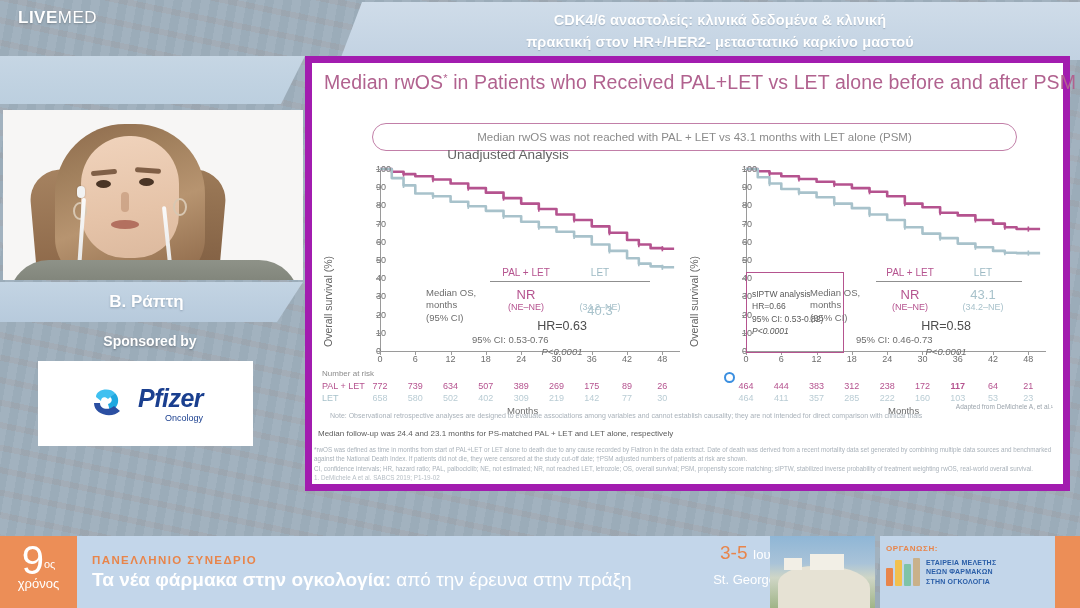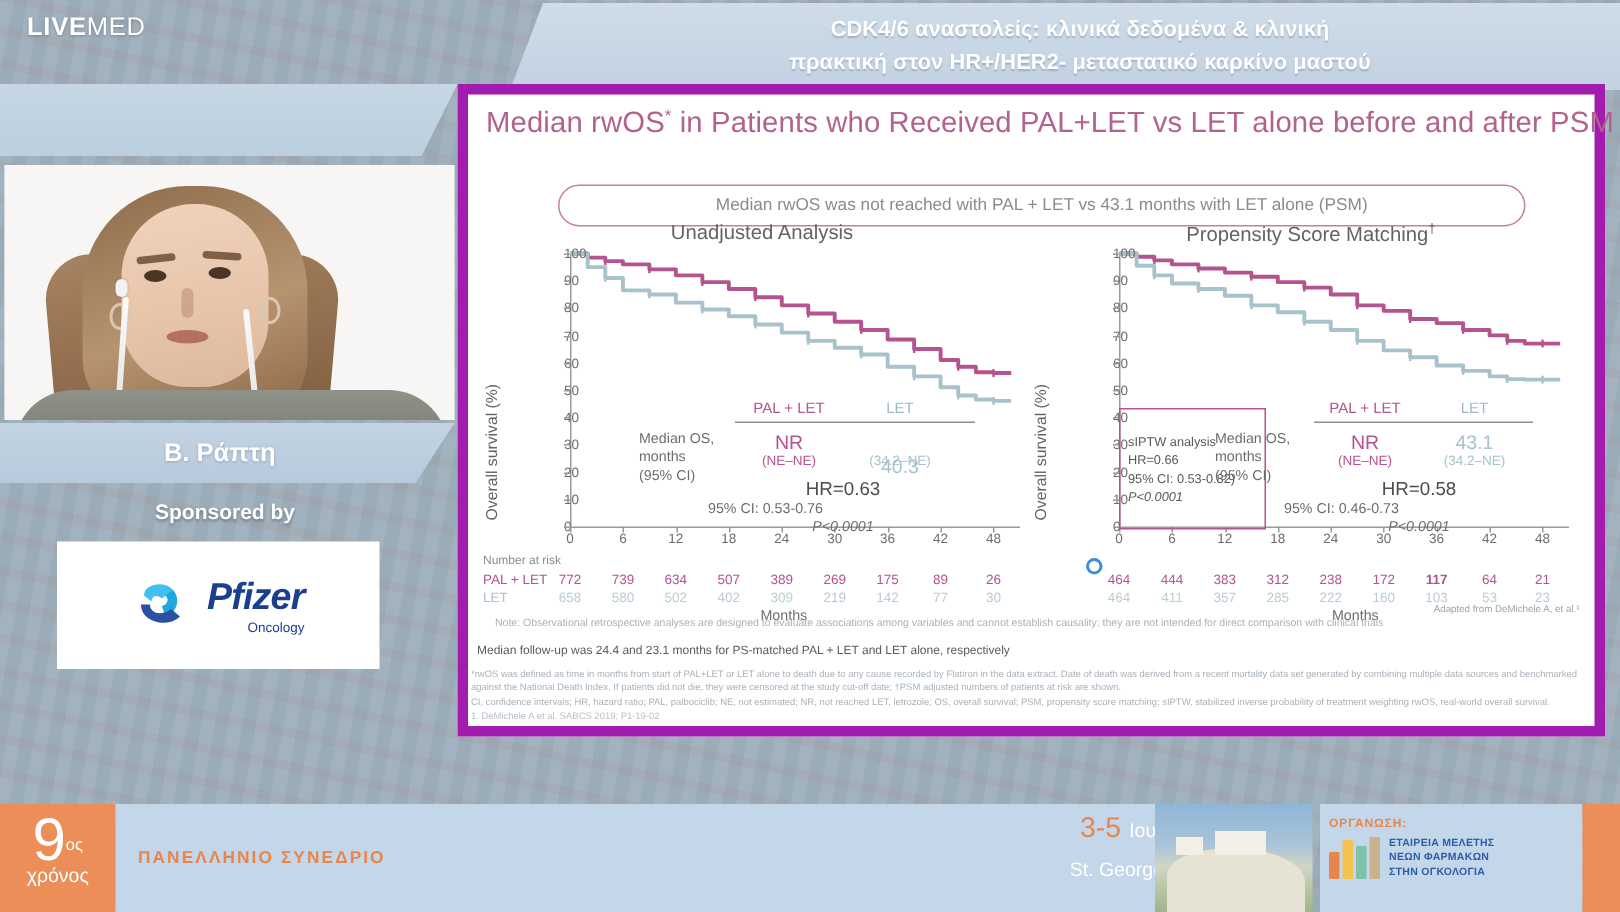--- a/index.html
+++ b/index.html
@@ -436,23 +436,20 @@
         <div class="nar-num let" style="left: 199.176px; top: 246px;">309</div>
         <div class="nar-num let" style="left: 234.471px; top: 246px;">219</div>
         <div class="nar-num let" style="left: 269.765px; top: 246px;">142</div>
         <div class="nar-num let" style="left: 305.059px; top: 246px;">77</div>
         <div class="nar-num let" style="left: 340.353px; top: 246px;">30</div>
       </div>
     <div class="months-lbl" style="left:185px; top:258px;">Months</div>
   </div>
 
   <div class="panel right">
-    <div class="panel-title">
-      <span>Propensity Score Matching</span><sup>†</sup>
-    </div>
     <div class="ylabel" style="top:200px;">Overall survival (%)</div>
     <div class="axisL"></div>
       <div class="axisB"></div>
     <div class="plot">
       <svg id="svg-right" width="300" height="182" style="overflow:visible">
           <path d="M0,0L11.76470588235294,0L11.76470588235294,2.1839999999999975L23.52941176470588,2.1839999999999975L23.52941176470588,4.550000000000011L35.294117647058826,4.550000000000011L35.294117647058826,7.280000000000001L52.94117647058824,7.280000000000001L52.94117647058824,10.01000000000002L70.58823529411765,10.01000000000002L70.58823529411765,12.73999999999998L88.23529411764706,12.73999999999998L88.23529411764706,15.469999999999999L105.88235294117648,15.469999999999999L105.88235294117648,19.109999999999985L123.52941176470587,19.109999999999985L123.52941176470587,22.75L141.1764705882353,22.75L141.1764705882353,27.30000000000001L158.8235294117647,27.30000000000001L158.8235294117647,34.579999999999984L176.47058823529412,34.579999999999984L176.47058823529412,38.22L194.11764705882354,38.22L194.11764705882354,43.68000000000001L211.76470588235296,43.68000000000001L211.76470588235296,46.41L229.41176470588235,46.41L229.41176470588235,50.96000000000001L247.05882352941174,50.96000000000001L247.05882352941174,54.60000000000001L258.8235294117647,54.60000000000001L258.8235294117647,58.239999999999995L270.5882352941176,58.239999999999995L270.5882352941176,60.05999999999999L282.3529411764706,60.05999999999999L282.3529411764706,60.05999999999999L294.11764705882354,60.05999999999999L294.11764705882354,60.05999999999999" fill="none" stroke="#b5538f" stroke-width="2.6" stroke-linejoin="round"></path>
           <line x1="23.52941176470588" y1="1.9500000000000113" x2="23.52941176470588" y2="7.150000000000011" stroke="#b5538f" stroke-width="1.6"></line>
           <line x1="52.94117647058824" y1="7.41000000000002" x2="52.94117647058824" y2="12.610000000000019" stroke="#b5538f" stroke-width="1.6"></line>
           <line x1="88.23529411764706" y1="12.87" x2="88.23529411764706" y2="18.07" stroke="#b5538f" stroke-width="1.6"></line>
           <line x1="123.52941176470587" y1="20.15" x2="123.52941176470587" y2="25.35" stroke="#b5538f" stroke-width="1.6"></line>
@@ -574,20 +571,23 @@
 
 <div id="cursor"></div>
 
 <div id="bottom">
   <div id="bot-logo">
     <div><span class="nine">9</span><span class="os">ος</span></div>
     <span class="xr">χρόνος</span>
   </div>
   <div id="bot-main">
     <div id="conf-sub">ΠΑΝΕΛΛΗΝΙΟ ΣΥΝΕΔΡΙΟ</div>
+    <div id="conf-title">
+      <b>Τα νέα φάρμακα στην ογκολογία:</b><span> από την έρευνα στην πράξη</span>
+    </div>
     <div id="date-block">
       <div id="dates">
         <span>3-5</span>
         <i>Ιουνίου</i>
         <b>2021</b>
       </div>
       <div id="hotel-lbl">Ξενοδοχείο</div>
       <div id="hotel">St. George Lycabettus</div>
       <div id="city">Αθήνα</div>
     </div>

